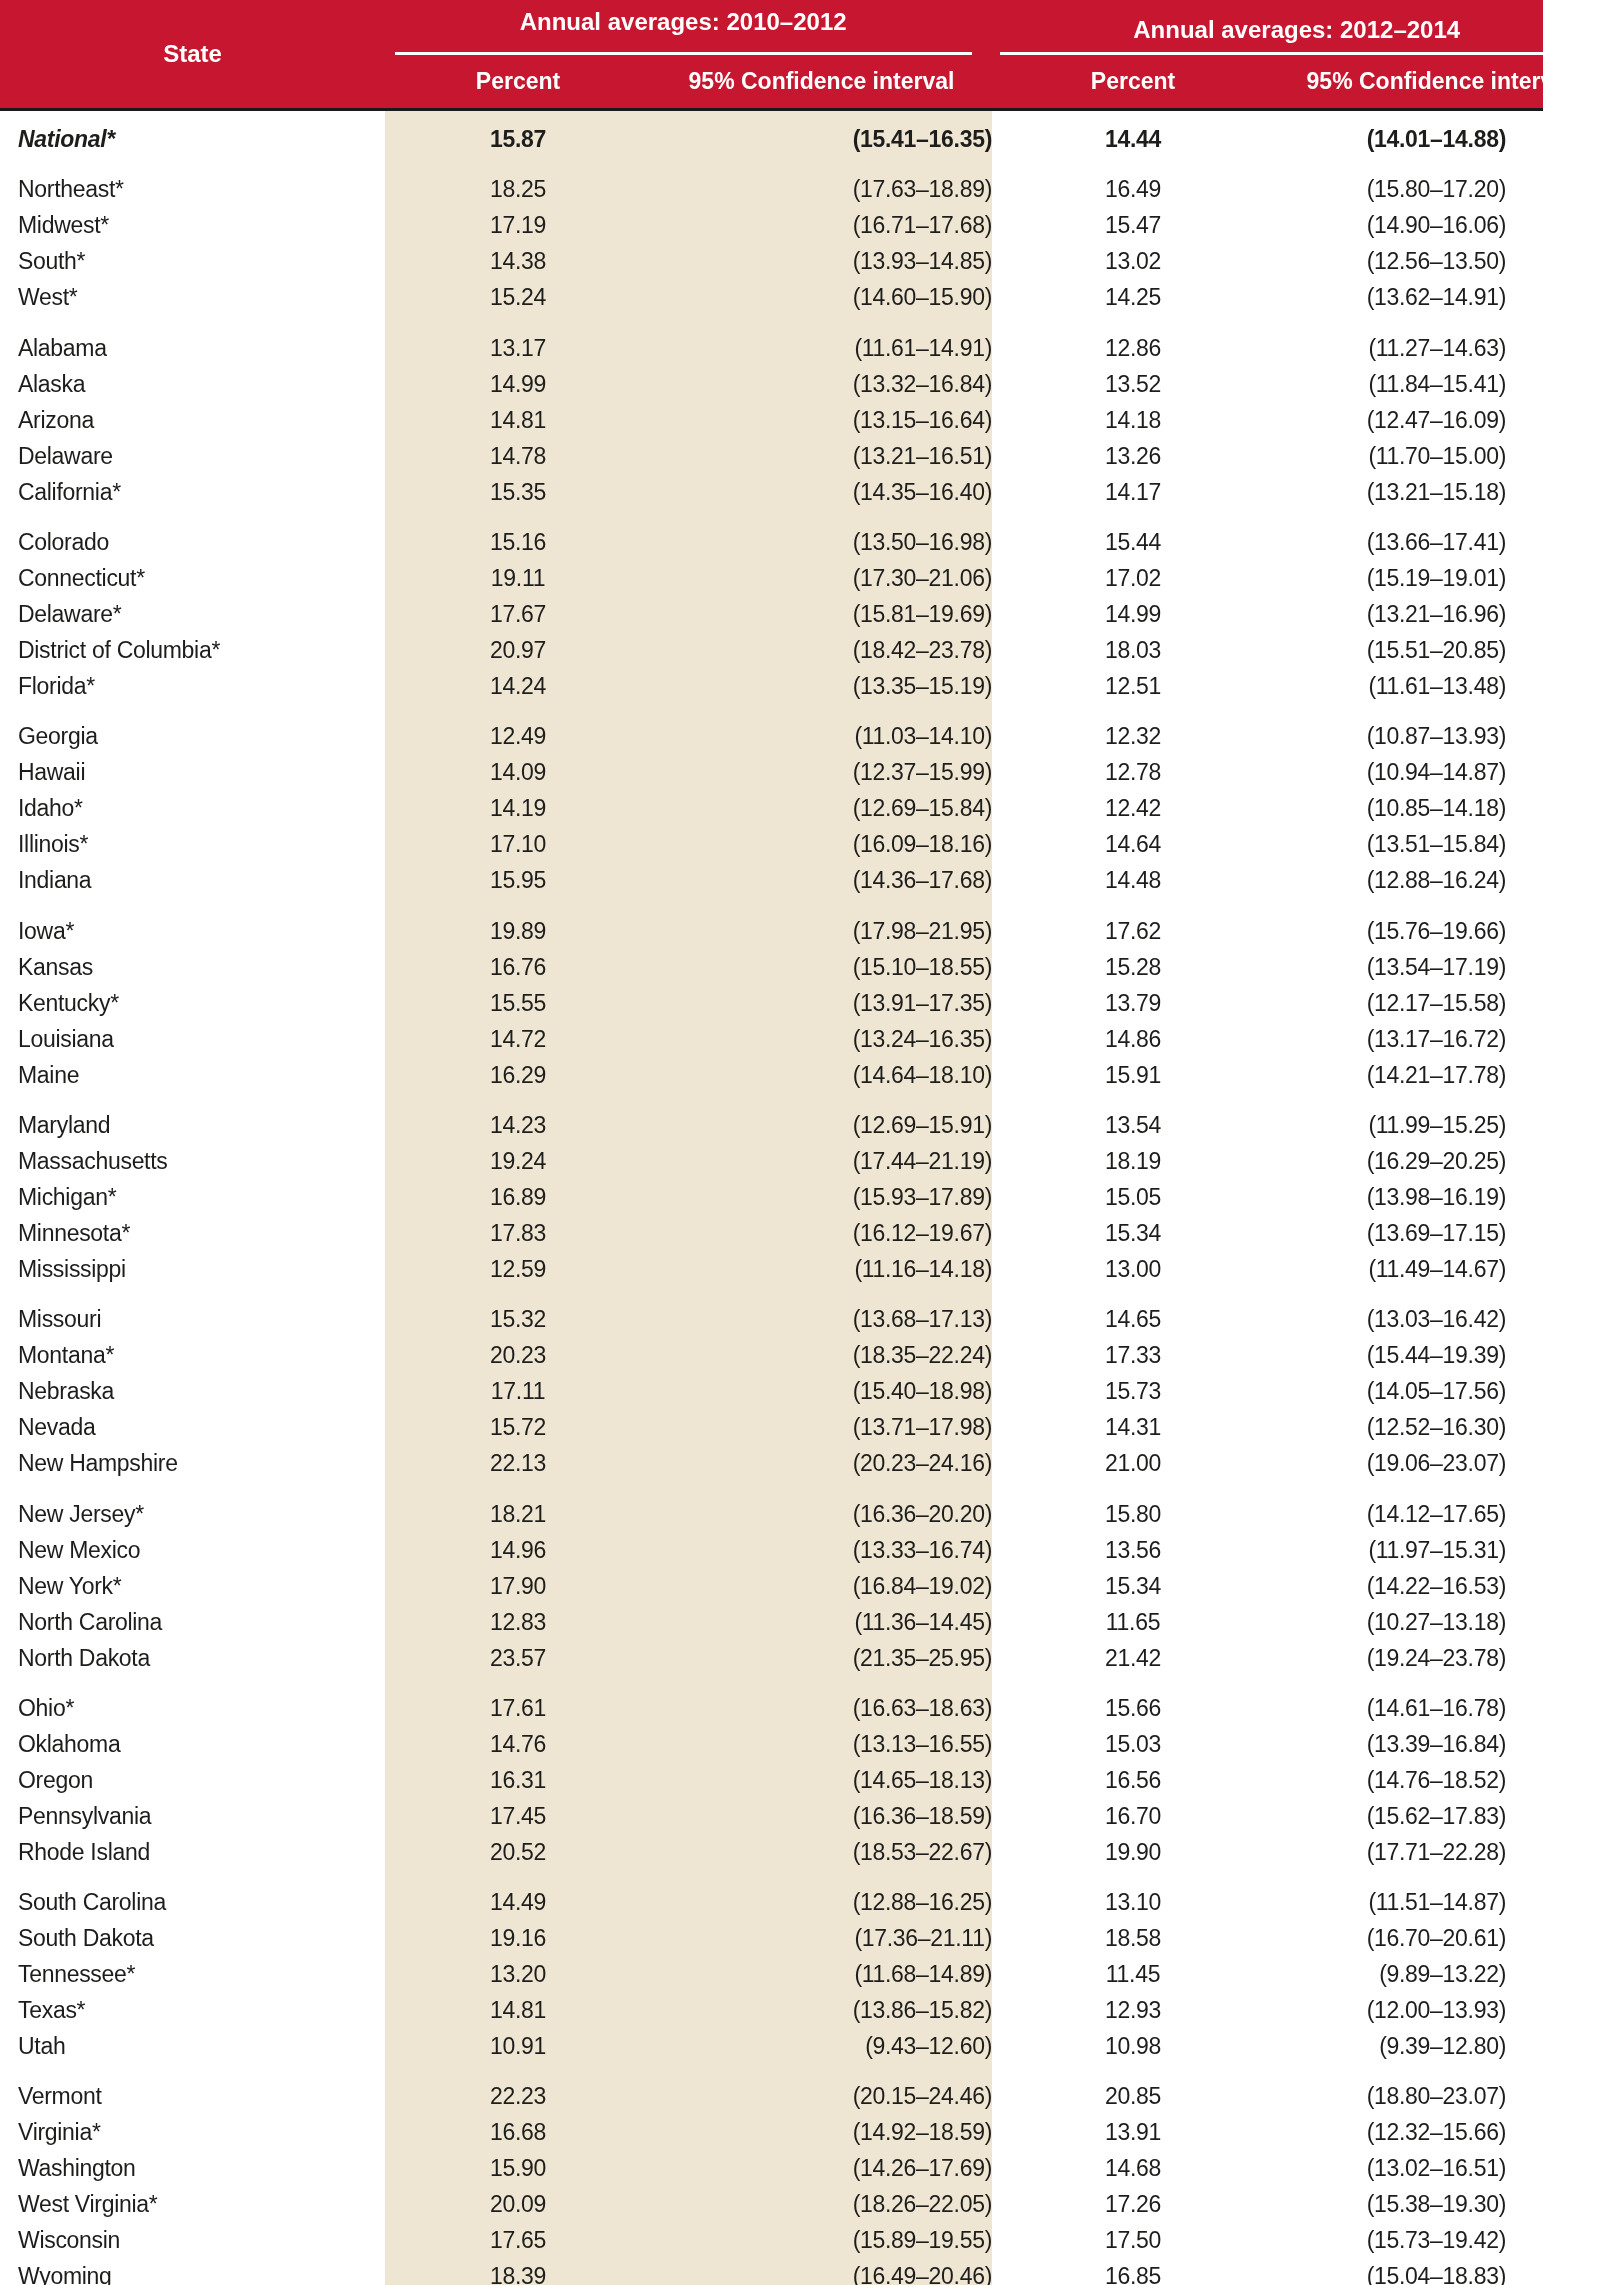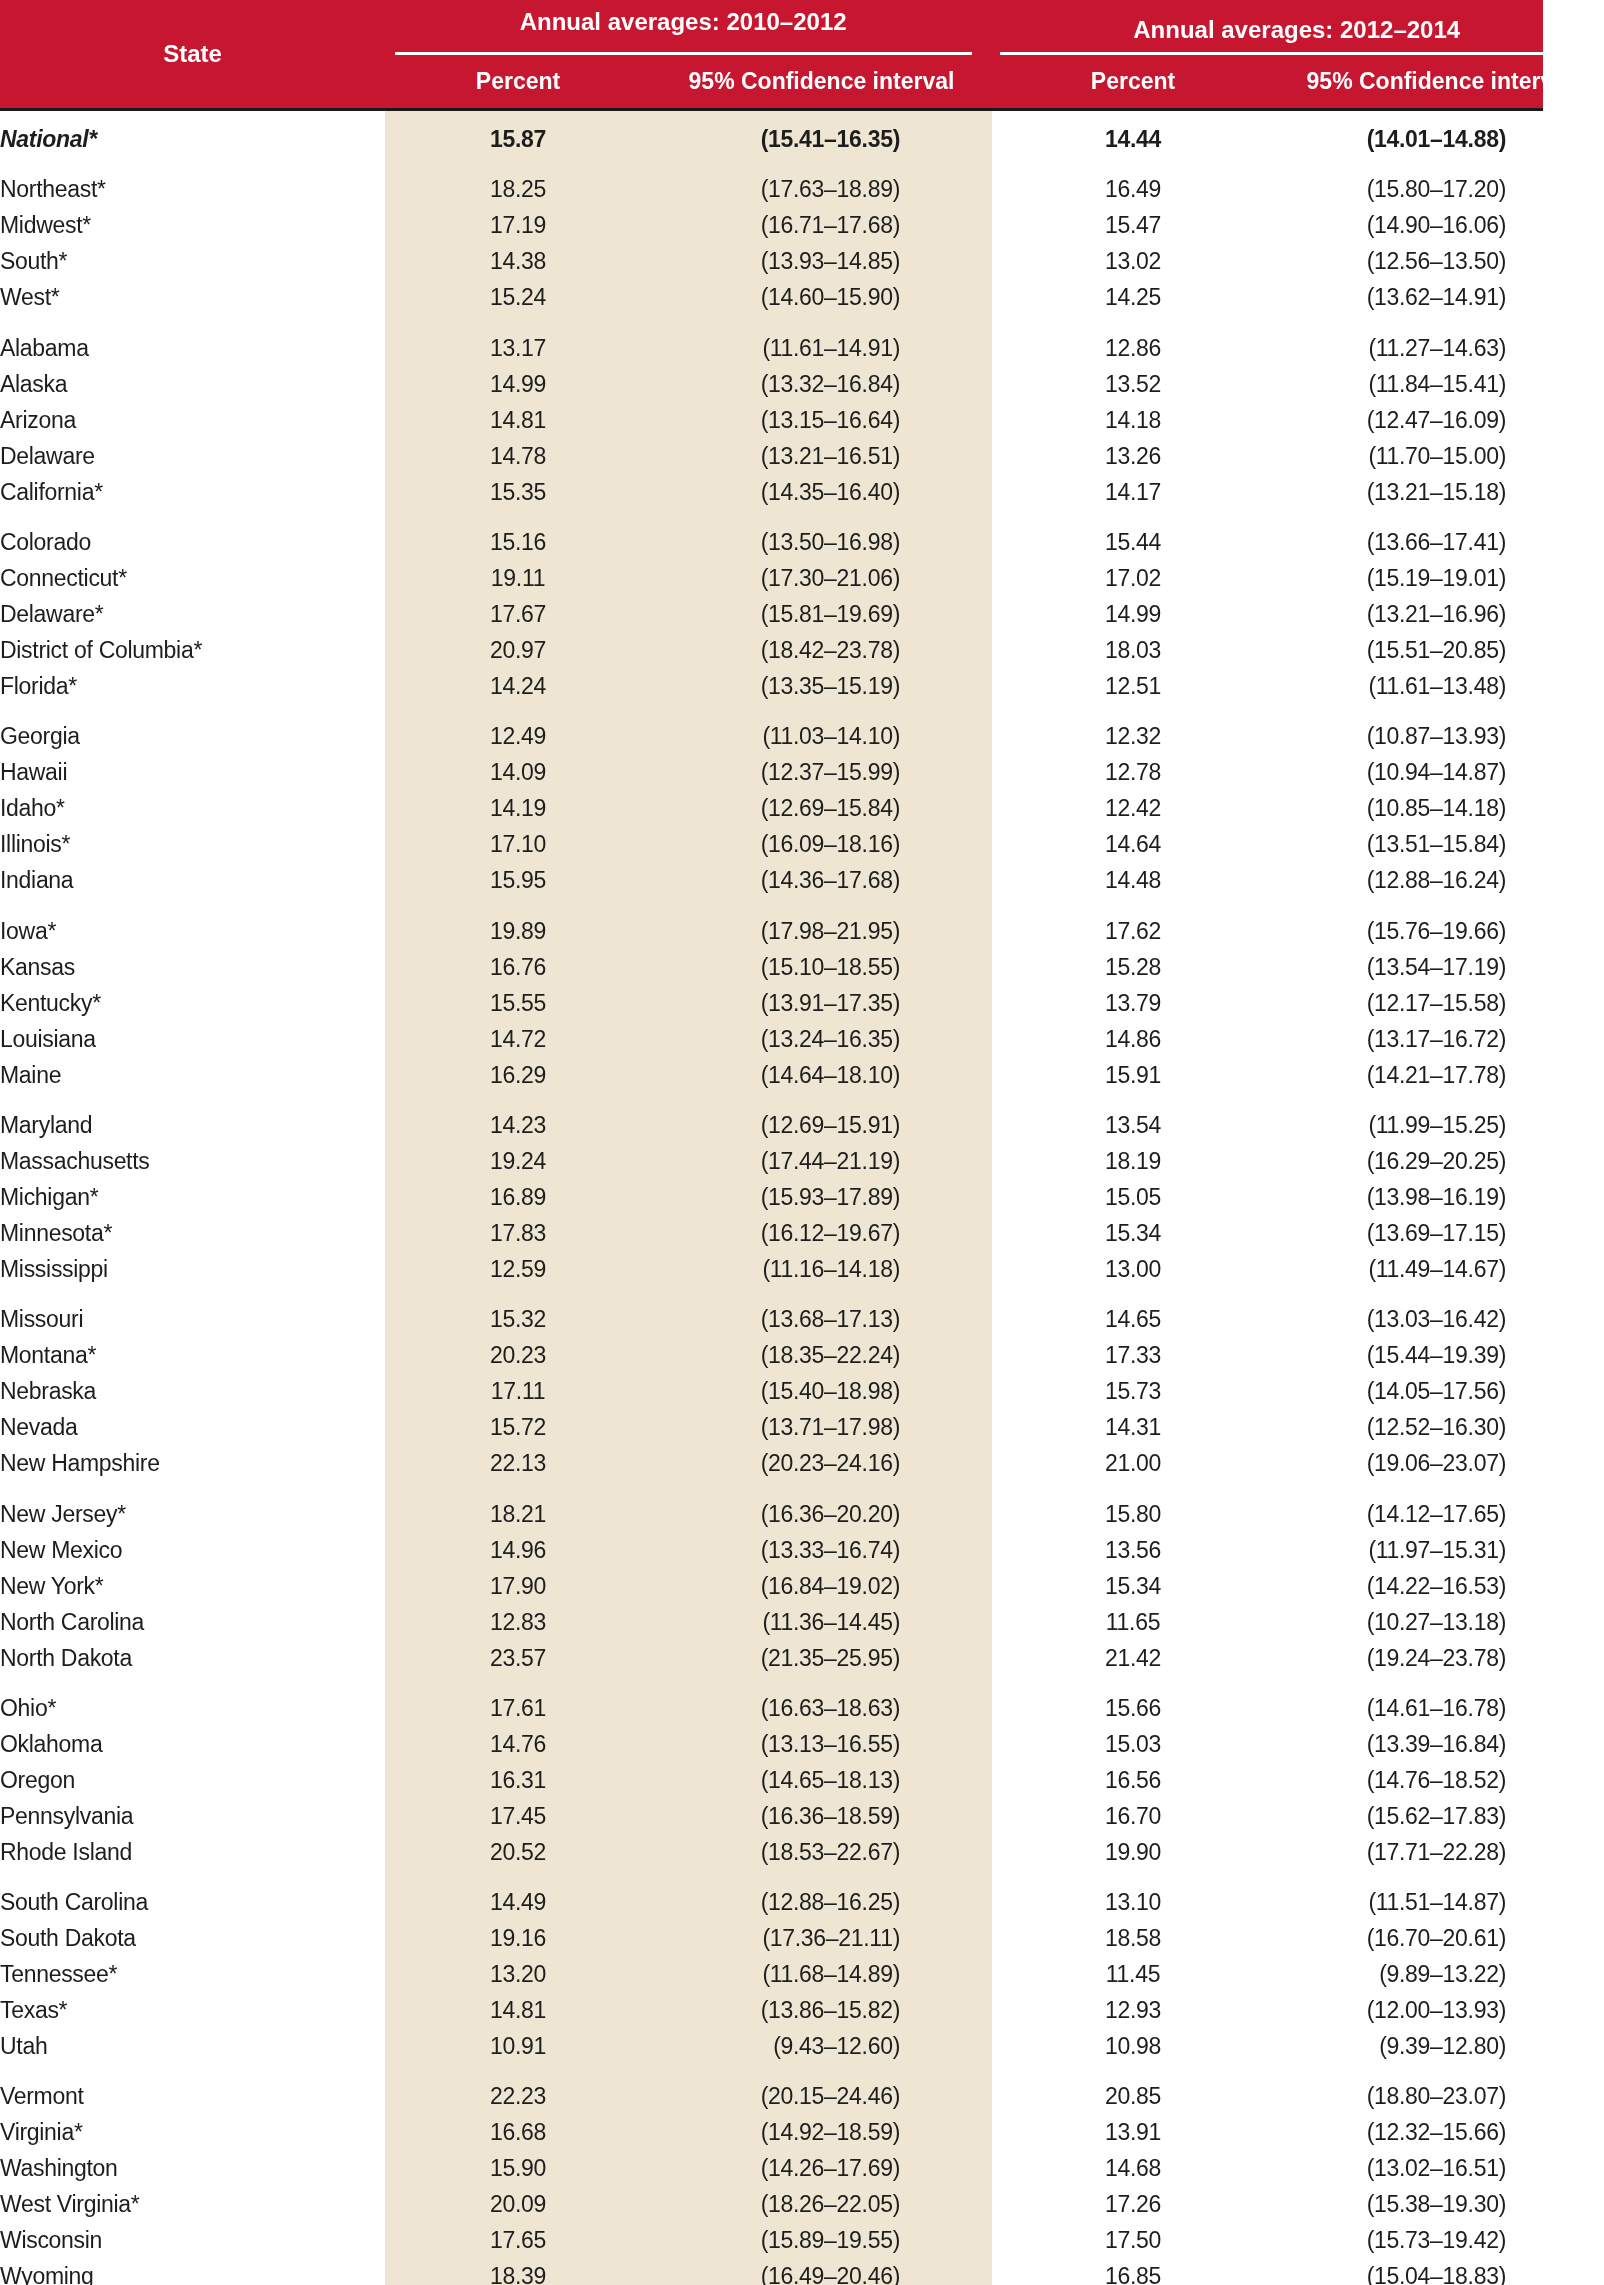--- a/index.html
+++ b/index.html
@@ -81,26 +81,26 @@
     display:grid;
     grid-template-columns:385px 266px 341px 282px 331px;
     height:36px;
     align-items:center;
     font-size:23px;
     letter-spacing:-0.3px;
   }
   .row.sep{margin-top:14.3px;}
   .row.bd{font-weight:bold;}
   .cell{white-space:nowrap;}
-  .c-state{text-align:left;}
+  .c-state{padding-left:18px;text-align:left;}
   .c-state.it{}
   .row.bd .c-state{font-style:italic;}
   .c-p{text-align:center;}
   .c-ci{text-align:right;}
-  .c-ci1{padding-right:92px;}
+  .c-ci1{}
   .c-ci2{padding-right:99px;}
 </style>
 </head>
 <body>
 
 <div class="page">
 
   <div class="thead">
     <div class="h-state">State</div>
 

